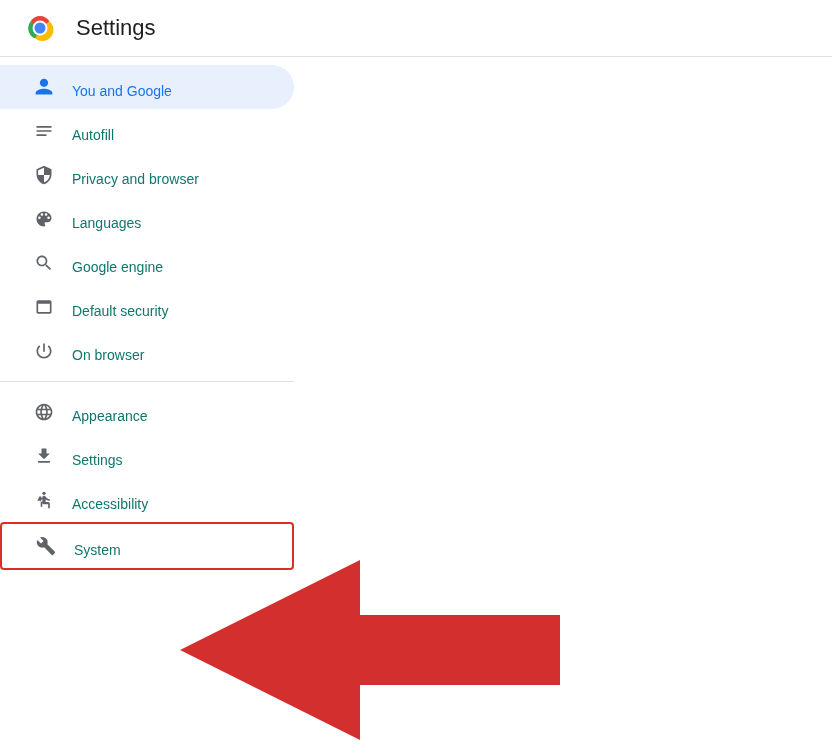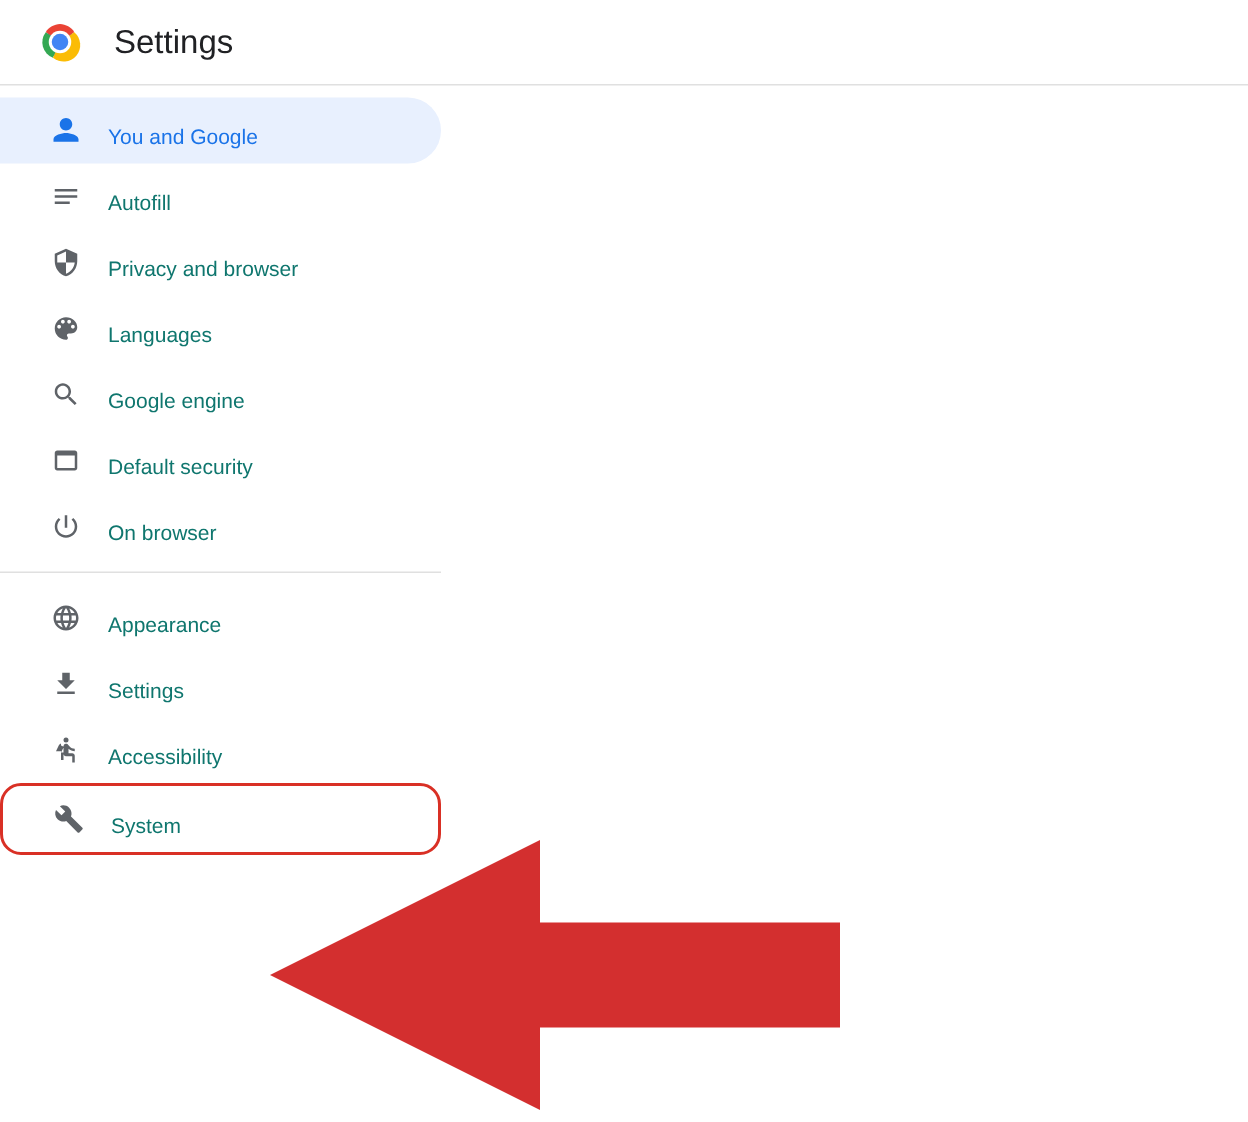--- a/index.html
+++ b/index.html
@@ -43,21 +43,21 @@
     }
     .nav-item.active {
       background: #e8f0fe;
     }
     .nav-item.active .nav-label {
       color: #1a73e8;
       font-weight: 500;
     }
     .nav-item.system-item {
       border: 2px solid #d93025;
-      border-radius: 14px;
+      border-radius: 4px;
       margin-right: 16px;
     }
     .nav-icon {
       width: 24px;
       height: 24px;
       margin-right: 16px;
       flex-shrink: 0;
       display: flex;
       align-items: center;
       justify-content: center;

